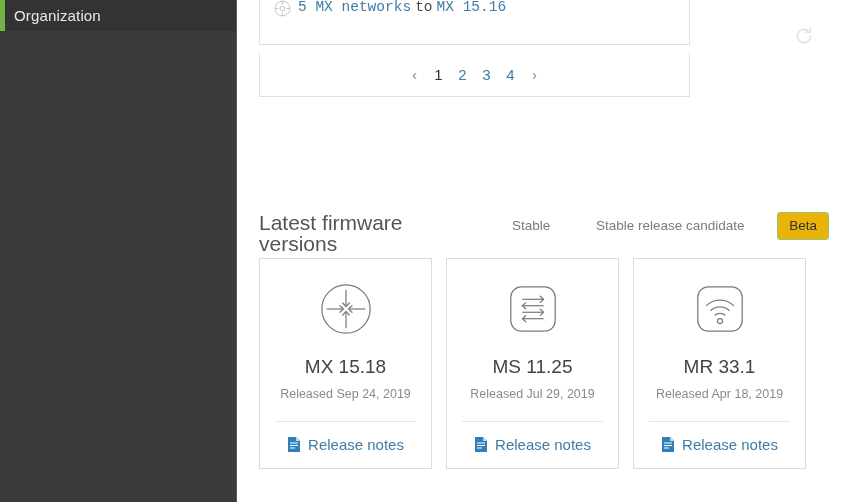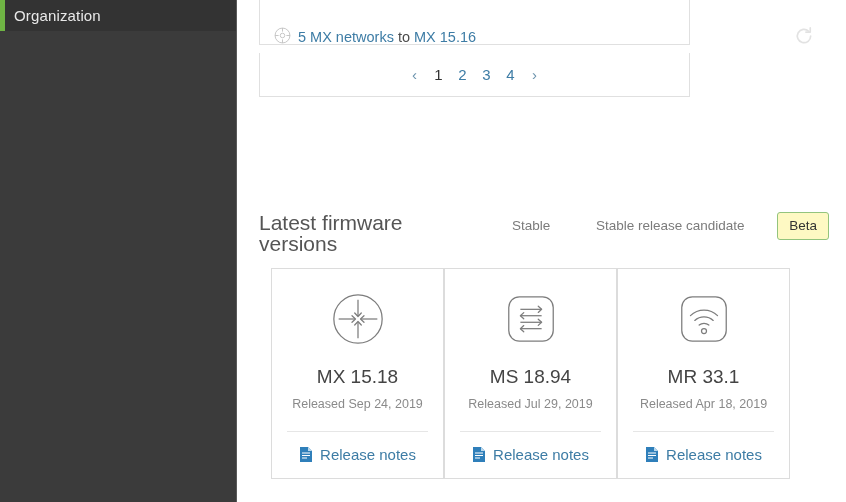--- a/index.html
+++ b/index.html
@@ -49,22 +49,23 @@
   
   .list-panel {
     position: absolute; left: 22px; top: -26px;
     width: 431px; height: 71px;
     border: 1px solid #e0e0e0;
     background: #fff;
   }
   .list-row {
     position: absolute; left: 0; right: 0; bottom: 0;
     height: 44px;
-    display: flex; align-items: flex-end;
+    display: flex; align-items: flex-start;
     padding: 0 14px;
+    font-family: Liberation Mono, monospace;
   }
   .mx-circle-icon { width: 17px; height: 17px; flex: 0 0 auto; margin-right: 7px; opacity: .45; }
   .row-text {
     font-size: 14.5px;
     color: #4a4a4a;
     white-space: nowrap;
     line-height: 1;
   }
   .row-text a { color: #3d7ca5; text-decoration: none; }
   .refresh-icon {
@@ -118,29 +119,29 @@
   }
   .fw-tab {
     font-size: 13.5px; color: #7b7b7b;
     padding: 6px 11px; border: 1px solid transparent;
     border-radius: 3px; cursor: pointer; line-height: 1;
     white-space: nowrap;
   }
   .fw-tab.active {
     color: #333333;
     border: 1px solid #93c47d;
-    background: #fef9c3;
+    background: #eab308;
   }
   .tab-gap1 { width: 23px; }
   .tab-gap2 { width: 22px; }
 
   
   .cards {
-    position: absolute; left: 22px; top: 268px;
-    display: flex;  margin-left: 12px;
+    position: absolute; left: 22px; top: 258px;
+    display: flex; gap: 14px;
   }
   .card {
     width: 173px; height: 211px;
     border: 1px solid #dcdcdc;
     background: #ffffff;
     display: flex; flex-direction: column; align-items: center;
   }
   .card-icon-wrap {
     height: 100px; display: flex; align-items: center; justify-content: center;
   }
@@ -252,21 +253,21 @@
             <path d="M19 20h22" stroke="#7d7d7d" stroke-width="1.3" fill="none"></path>
             <path d="M37.5 16.8 41 20l-3.5 3.2" stroke="#7d7d7d" stroke-width="1.3" fill="none" stroke-linecap="round" stroke-linejoin="round"></path>
             <path d="M41 26.6H19" stroke="#7d7d7d" stroke-width="1.3" fill="none"></path>
             <path d="M22.5 23.4 19 26.6l3.5 3.2" stroke="#7d7d7d" stroke-width="1.3" fill="none" stroke-linecap="round" stroke-linejoin="round"></path>
             <path d="M19 33.4h22" stroke="#7d7d7d" stroke-width="1.3" fill="none"></path>
             <path d="M37.5 30.2 41 33.4l-3.5 3.2" stroke="#7d7d7d" stroke-width="1.3" fill="none" stroke-linecap="round" stroke-linejoin="round"></path>
             <path d="M41 40H19" stroke="#7d7d7d" stroke-width="1.3" fill="none"></path>
             <path d="M22.5 36.8 19 40l3.5 3.2" stroke="#7d7d7d" stroke-width="1.3" fill="none" stroke-linecap="round" stroke-linejoin="round"></path>
           </svg>
         </div>
-        <div class="card-title">MS 18.94</div>
+        <div class="card-title">MS 11.25</div>
         <div class="card-sub">Released Jul 29, 2019</div>
         <div class="card-sep"></div>
         <a class="card-link">
           <svg class="doc-icon" viewBox="0 0 14 17">
             <path d="M1 1h8l4 4v11H1z" fill="#2f7fba"></path>
             <path d="M9 1v4h4" fill="#bcd9ed"></path>
             <path d="M3 7h8M3 9.5h8M3 12h5" stroke="#ffffff" stroke-width="1.1"></path>
           </svg>
           <span>Release notes</span>
         </a>

